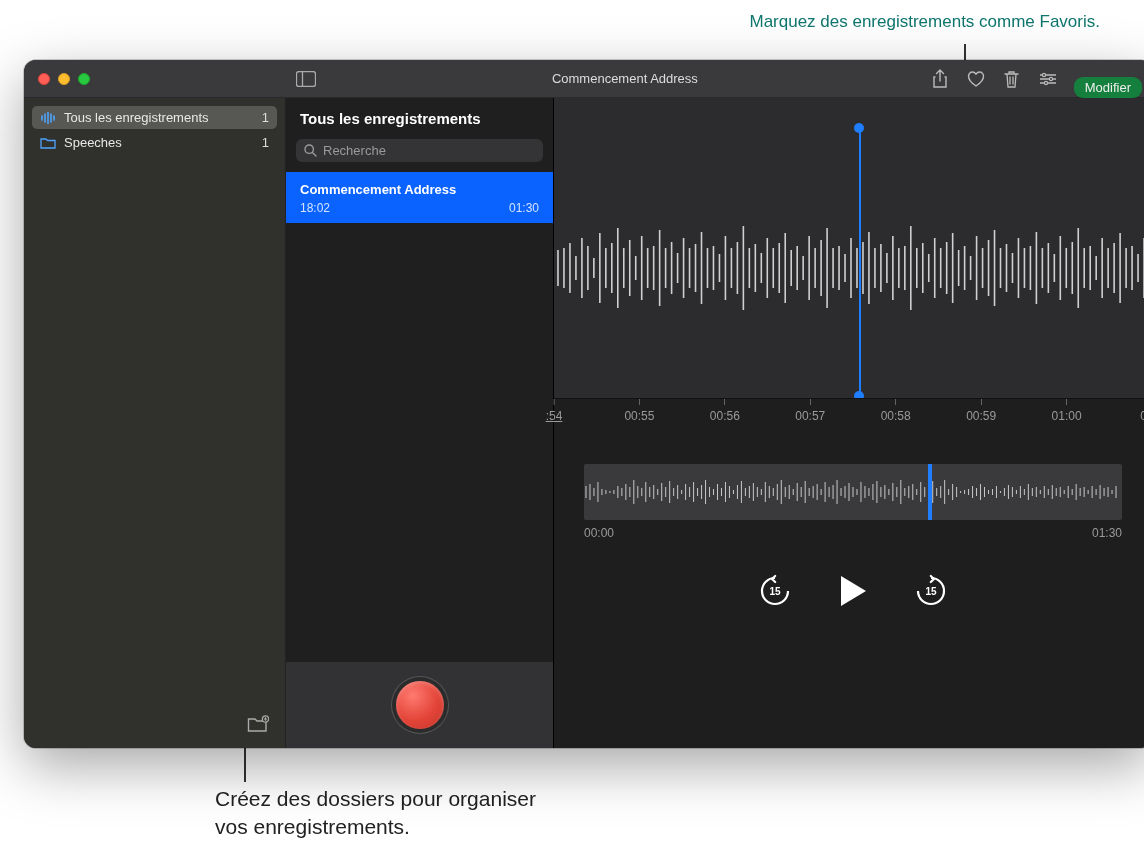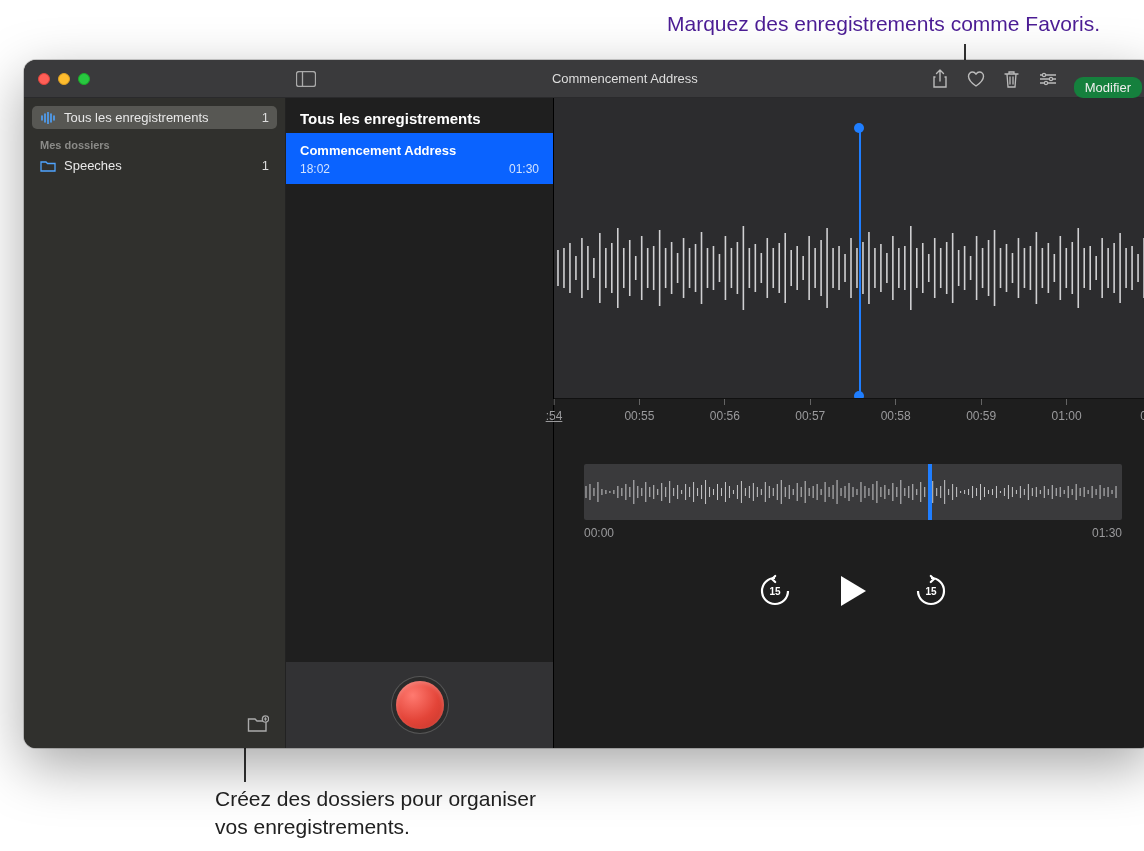--- a/index.html
+++ b/index.html
@@ -7,22 +7,22 @@
     font-family: -apple-system, BlinkMacSystemFont, "Helvetica Neue", Arial, sans-serif;
     background: #fff;
     width: 1144px;
     height: 851px;
     position: relative;
   }
   .callout-top {
     position: absolute;
     top: 12px;
     right: 44px;
-    font-size: 21px;
-    color: #4c1d95;
+    font-size: 17px;
+    color: #0f766e;
   }
   .callout-top-line {
     position: absolute;
     top: 44px;
     right: 178px;
     width: 2px;
     height: 17px;
     background: #333;
   }
   .callout-bottom {
@@ -320,21 +320,20 @@
                 <line x1="2" y1="4" x2="2" y2="8"></line>
                 <line x1="5" y1="2" x2="5" y2="10"></line>
                 <line x1="8" y1="0.5" x2="8" y2="11.5"></line>
                 <line x1="11" y1="2" x2="11" y2="10"></line>
                 <line x1="14" y1="4" x2="14" y2="8"></line>
               </g>
             </svg>
           <span>Tous les enregistrements</span>
           <span class="count">1</span>
         </div>
-        <div class="sidebar-header">Mes dossiers</div>
         <div class="sidebar-item">
           <svg width="16" height="12" viewBox="0 0 16 12">
               <path d="M1 2 H6 L7.5 3.5 H15 V11 H1 Z" fill="none" stroke="#4fa4ff" stroke-width="1.3"></path>
             </svg>
           <span>Speeches</span>
           <span class="count">1</span>
         </div>
       </div>
       <div class="sidebar-bottom">
         <div>
@@ -342,20 +341,27 @@
               <path d="M1.5 4 H8 L10 6 H19 V16 H1.5 Z" fill="none" stroke="#aaa" stroke-width="1.4"></path>
               <circle cx="18.5" cy="4" r="3.2" fill="#30302d" stroke="#aaa" stroke-width="1.2"></circle>
               <path d="M18.5 2.3 V5.7 M16.8 4 H20.2" stroke="#aaa" stroke-width="1.1"></path>
             </svg>
         </div>
       </div>
     </div>
 
     <div class="reclist">
       <div class="reclist-header">Tous les enregistrements</div>
+      <div class="search">
+        <svg width="13" height="13" viewBox="0 0 13 13">
+            <circle cx="5.2" cy="5.2" r="4.2" fill="none" stroke="#9a9a9c" stroke-width="1.4"></circle>
+            <line x1="8.4" y1="8.4" x2="12" y2="12" stroke="#9a9a9c" stroke-width="1.4" stroke-linecap="round"></line>
+          </svg>
+        <span>Recherche</span>
+      </div>
       <div class="rec-item selected">
         <div class="rec-item-title">Commencement Address</div>
         <div class="rec-item-meta">
           <span>18:02</span>
           <span>01:30</span>
         </div>
       </div>
       <div class="reclist-bottom">
         <div class="record-btn"></div>
       </div>

